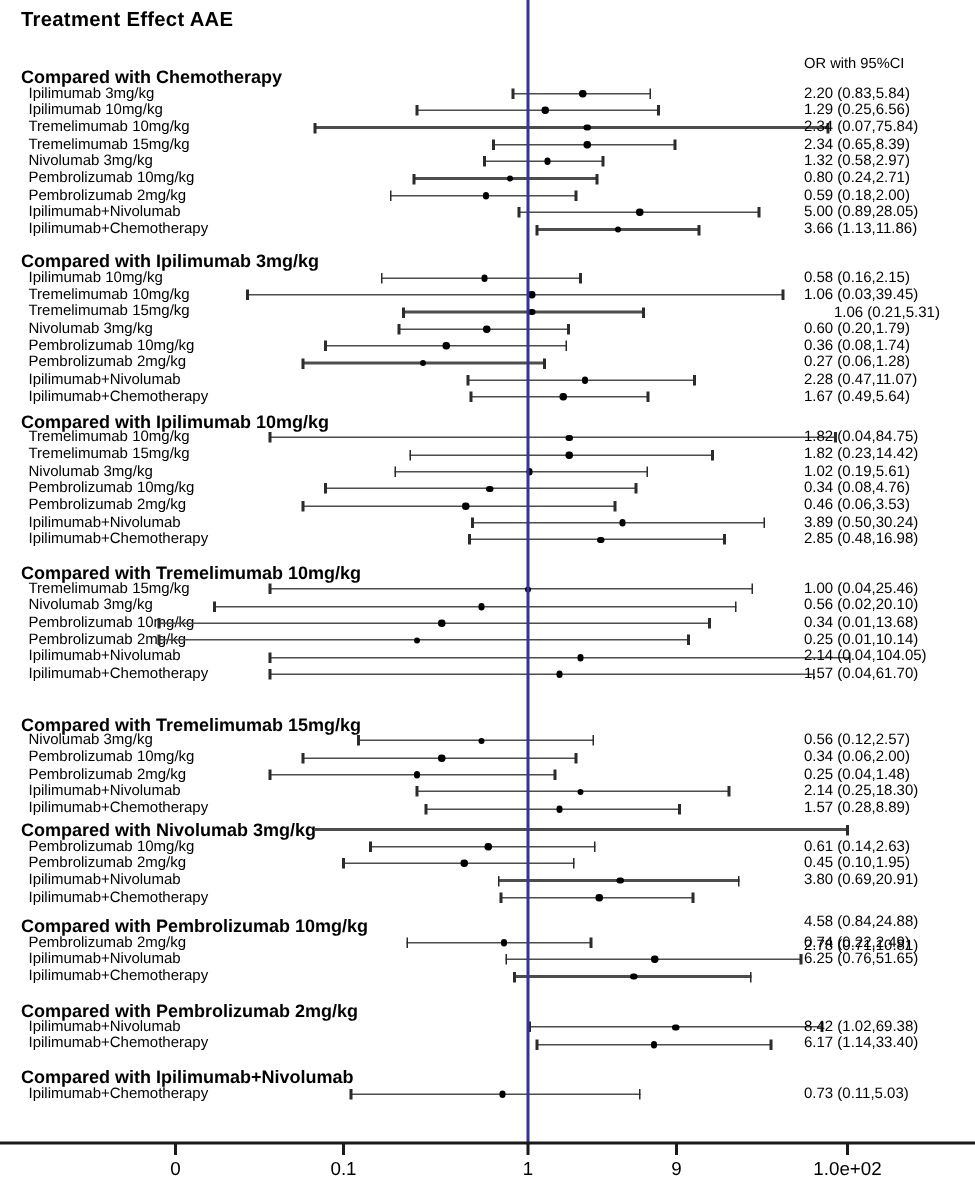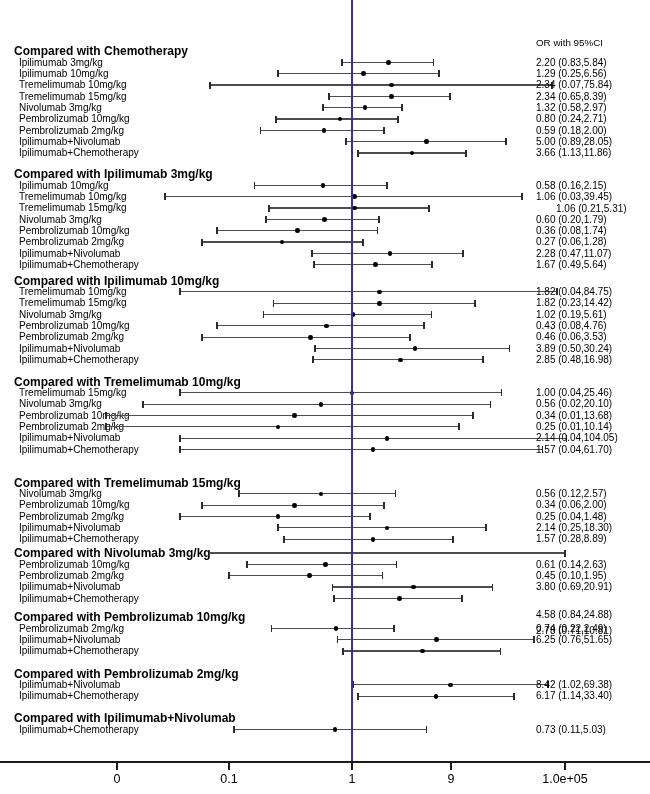--- a/index.html
+++ b/index.html
@@ -17,20 +17,21 @@
   .or-dot{position:absolute;width:4.6px;height:4.6px;border-radius:50%;background:#000;}
   .null-line{position:absolute;top:0;width:1.8px;}
   .x-axis{position:absolute;left:0;width:650px;height:1.8px;background:#1a1a1a;}
   .x-tick{position:absolute;width:1.8px;height:8px;background:#1a1a1a;}
   .x-tick-label{position:absolute;font-size:12.5px;transform:translateX(-50%);white-space:nowrap;}
 </style>
 </head>
 <body>
 
 <div id="fig">
+  <div class="title">Treatment Effect AAE</div>
   <div class="col-header">OR with 95%CI</div>
   <div id="plot-area">
       <div class="group-heading" style="left: 14px; top: 44px;">Compared with Chemotherapy</div>
       <div class="row-label" style="top: 56.6px;">Ipilimumab 3mg/kg</div>
       <div class="ci-line" style="left: 342.047px; top: 61.8px; width: 91.5764px; background: rgb(77, 77, 77);"></div>
       <div class="ci-cap" style="left: 341.447px; top: 58.9px;"></div>
       <div class="ci-cap" style="left: 432.623px; top: 58.9px;"></div>
       <div class="or-dot" style="left: 386.168px; top: 60.1px; background: rgb(0, 0, 0);"></div>
       <div class="or-value" style="top: 56.6px;">2.20 (0.83,5.84)</div>
       <div class="row-label" style="top: 67.93px;">Ipilimumab 10mg/kg</div>
@@ -147,21 +148,21 @@
       <div class="ci-line" style="left: 263.287px; top: 313.96px; width: 168.478px; background: rgb(77, 77, 77);"></div>
       <div class="ci-cap" style="left: 262.687px; top: 311.06px;"></div>
       <div class="ci-cap" style="left: 430.765px; top: 311.06px;"></div>
       <div class="or-dot" style="left: 350.616px; top: 312.26px; background: rgb(0, 0, 0);"></div>
       <div class="or-value" style="top: 308.76px;">1.02 (0.19,5.61)</div>
       <div class="row-label" style="top: 320.09px;">Pembrolizumab 10mg/kg</div>
       <div class="ci-line" style="left: 217.08px; top: 325.29px; width: 207.085px; background: rgb(77, 77, 77);"></div>
       <div class="ci-cap" style="left: 216.48px; top: 322.39px;"></div>
       <div class="ci-cap" style="left: 423.165px; top: 322.39px;"></div>
       <div class="or-dot" style="left: 324.164px; top: 323.59px; background: rgb(0, 0, 0);"></div>
-      <div class="or-value" style="top: 320.09px;">0.43 (0.08,4.76)</div>
+      <div class="or-value" style="top: 320.09px;">0.34 (0.08,4.76)</div>
       <div class="row-label" style="top: 331.42px;">Pembrolizumab 2mg/kg</div>
       <div class="ci-line" style="left: 201.713px; top: 336.62px; width: 208.625px; background: rgb(77, 77, 77);"></div>
       <div class="ci-cap" style="left: 201.113px; top: 333.72px;"></div>
       <div class="ci-cap" style="left: 409.338px; top: 333.72px;"></div>
       <div class="or-dot" style="left: 308.219px; top: 334.92px; background: rgb(0, 0, 0);"></div>
       <div class="or-value" style="top: 331.42px;">0.46 (0.06,3.53)</div>
       <div class="row-label" style="top: 342.75px;">Ipilimumab+Nivolumab</div>
       <div class="ci-line" style="left: 314.973px; top: 347.95px; width: 194.709px; background: rgb(77, 77, 77);"></div>
       <div class="ci-cap" style="left: 314.373px; top: 345.05px;"></div>
       <div class="ci-cap" style="left: 508.682px; top: 345.05px;"></div>
@@ -313,15 +314,15 @@
   <div id="x-ticks">
       <div class="x-tick" style="left: 116.1px; top: 762px;"></div>
       <div class="x-tick-label" style="left: 117px; top: 772px;">0</div>
       <div class="x-tick" style="left: 228.1px; top: 762px;"></div>
       <div class="x-tick-label" style="left: 229px; top: 772px;">0.1</div>
       <div class="x-tick" style="left: 351.1px; top: 762px;"></div>
       <div class="x-tick-label" style="left: 352px; top: 772px;">1</div>
       <div class="x-tick" style="left: 450.1px; top: 762px;"></div>
       <div class="x-tick-label" style="left: 451px; top: 772px;">9</div>
       <div class="x-tick" style="left: 564.1px; top: 762px;"></div>
-      <div class="x-tick-label" style="left: 565px; top: 772px;">1.0e+05</div>
+      <div class="x-tick-label" style="left: 565px; top: 772px;">1.0e+02</div>
     </div>
 </div>
 
 </body></html>

